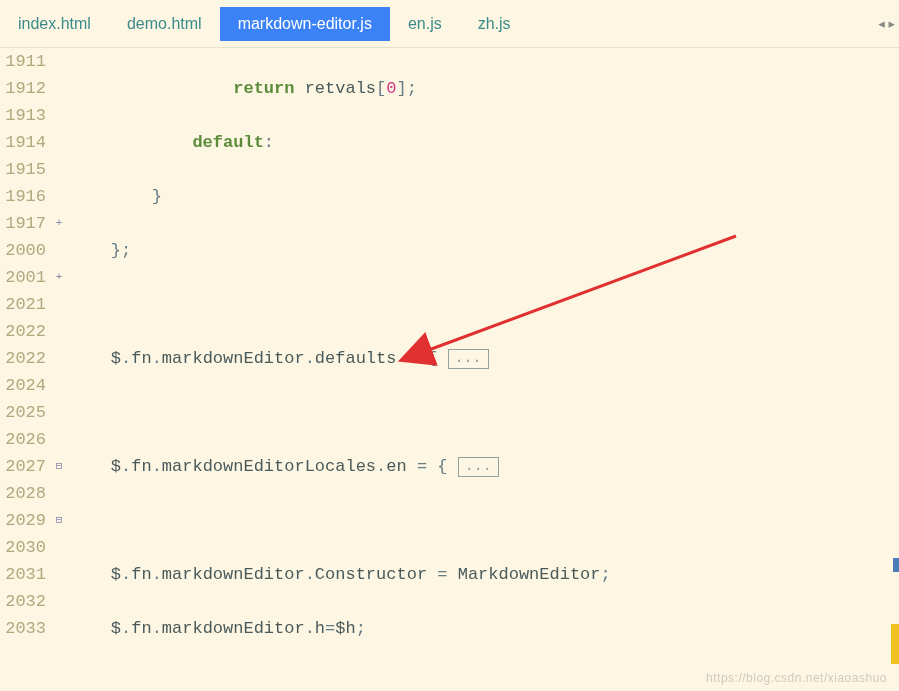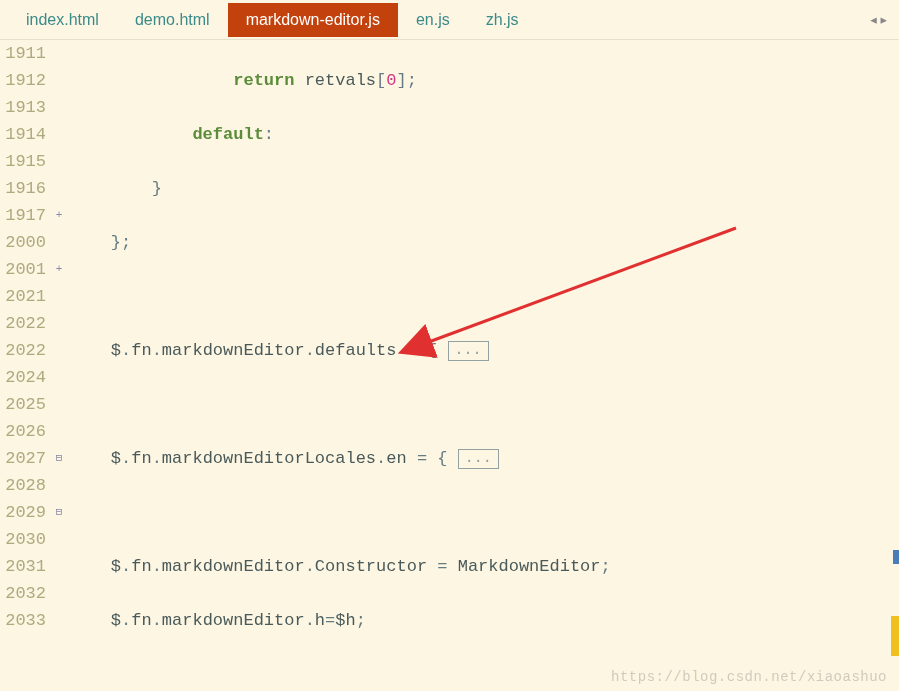--- a/index.html
+++ b/index.html
@@ -1,34 +1,34 @@
 <!DOCTYPE html>
 <html><head>
 <meta charset="utf-8">
 <style>
   * { box-sizing: border-box; margin: 0; padding: 0; }
   html, body { width: 899px; height: 691px; overflow: hidden; font-family: Consolas, 'Courier New', monospace; background: #fdf6e3; }
   .tabs {
     display: flex;
     align-items: center;
-    height: 40px;
+    height: 48px;
     background: #fdf6e3;
     border-bottom: 1px solid #e8e0c8;
-    padding: 0 8px;
+    padding: 0 0;
     font-family: 'Segoe UI', Tahoma, sans-serif;
     font-size: 16px;
   }
   .tab {
     padding: 8px 18px;
     color: #3b8b8b;
     cursor: pointer;
     white-space: nowrap;
   }
   .tab.active {
-    background: #c2410c;
+    background: #3b82f6;
     color: #fff;
   }
   .tab-arrows {
     margin-left: auto;
     font-size: 13px;
     color: #888;
     padding: 0 4px;
     cursor: pointer;
   }
   .editor {
@@ -88,22 +88,22 @@
     left: 330px;
     width: 380px;
     height: 170px;
     pointer-events: none;
     z-index: 10;
   }
   .watermark {
     position: absolute;
     bottom: 6px;
     right: 12px;
-    font-family: Liberation Mono, monospace;
-    font-size: 14px;
+    font-family: Liberation Sans, sans-serif;
+    font-size: 12px;
     color: rgba(120,120,120,0.35);
     letter-spacing: 0.5px;
     pointer-events: none;
   }
   .yellow-strip {
     position: absolute;
     right: 0;
     width: 8px;
     height: 40px;
     top: 576px;

